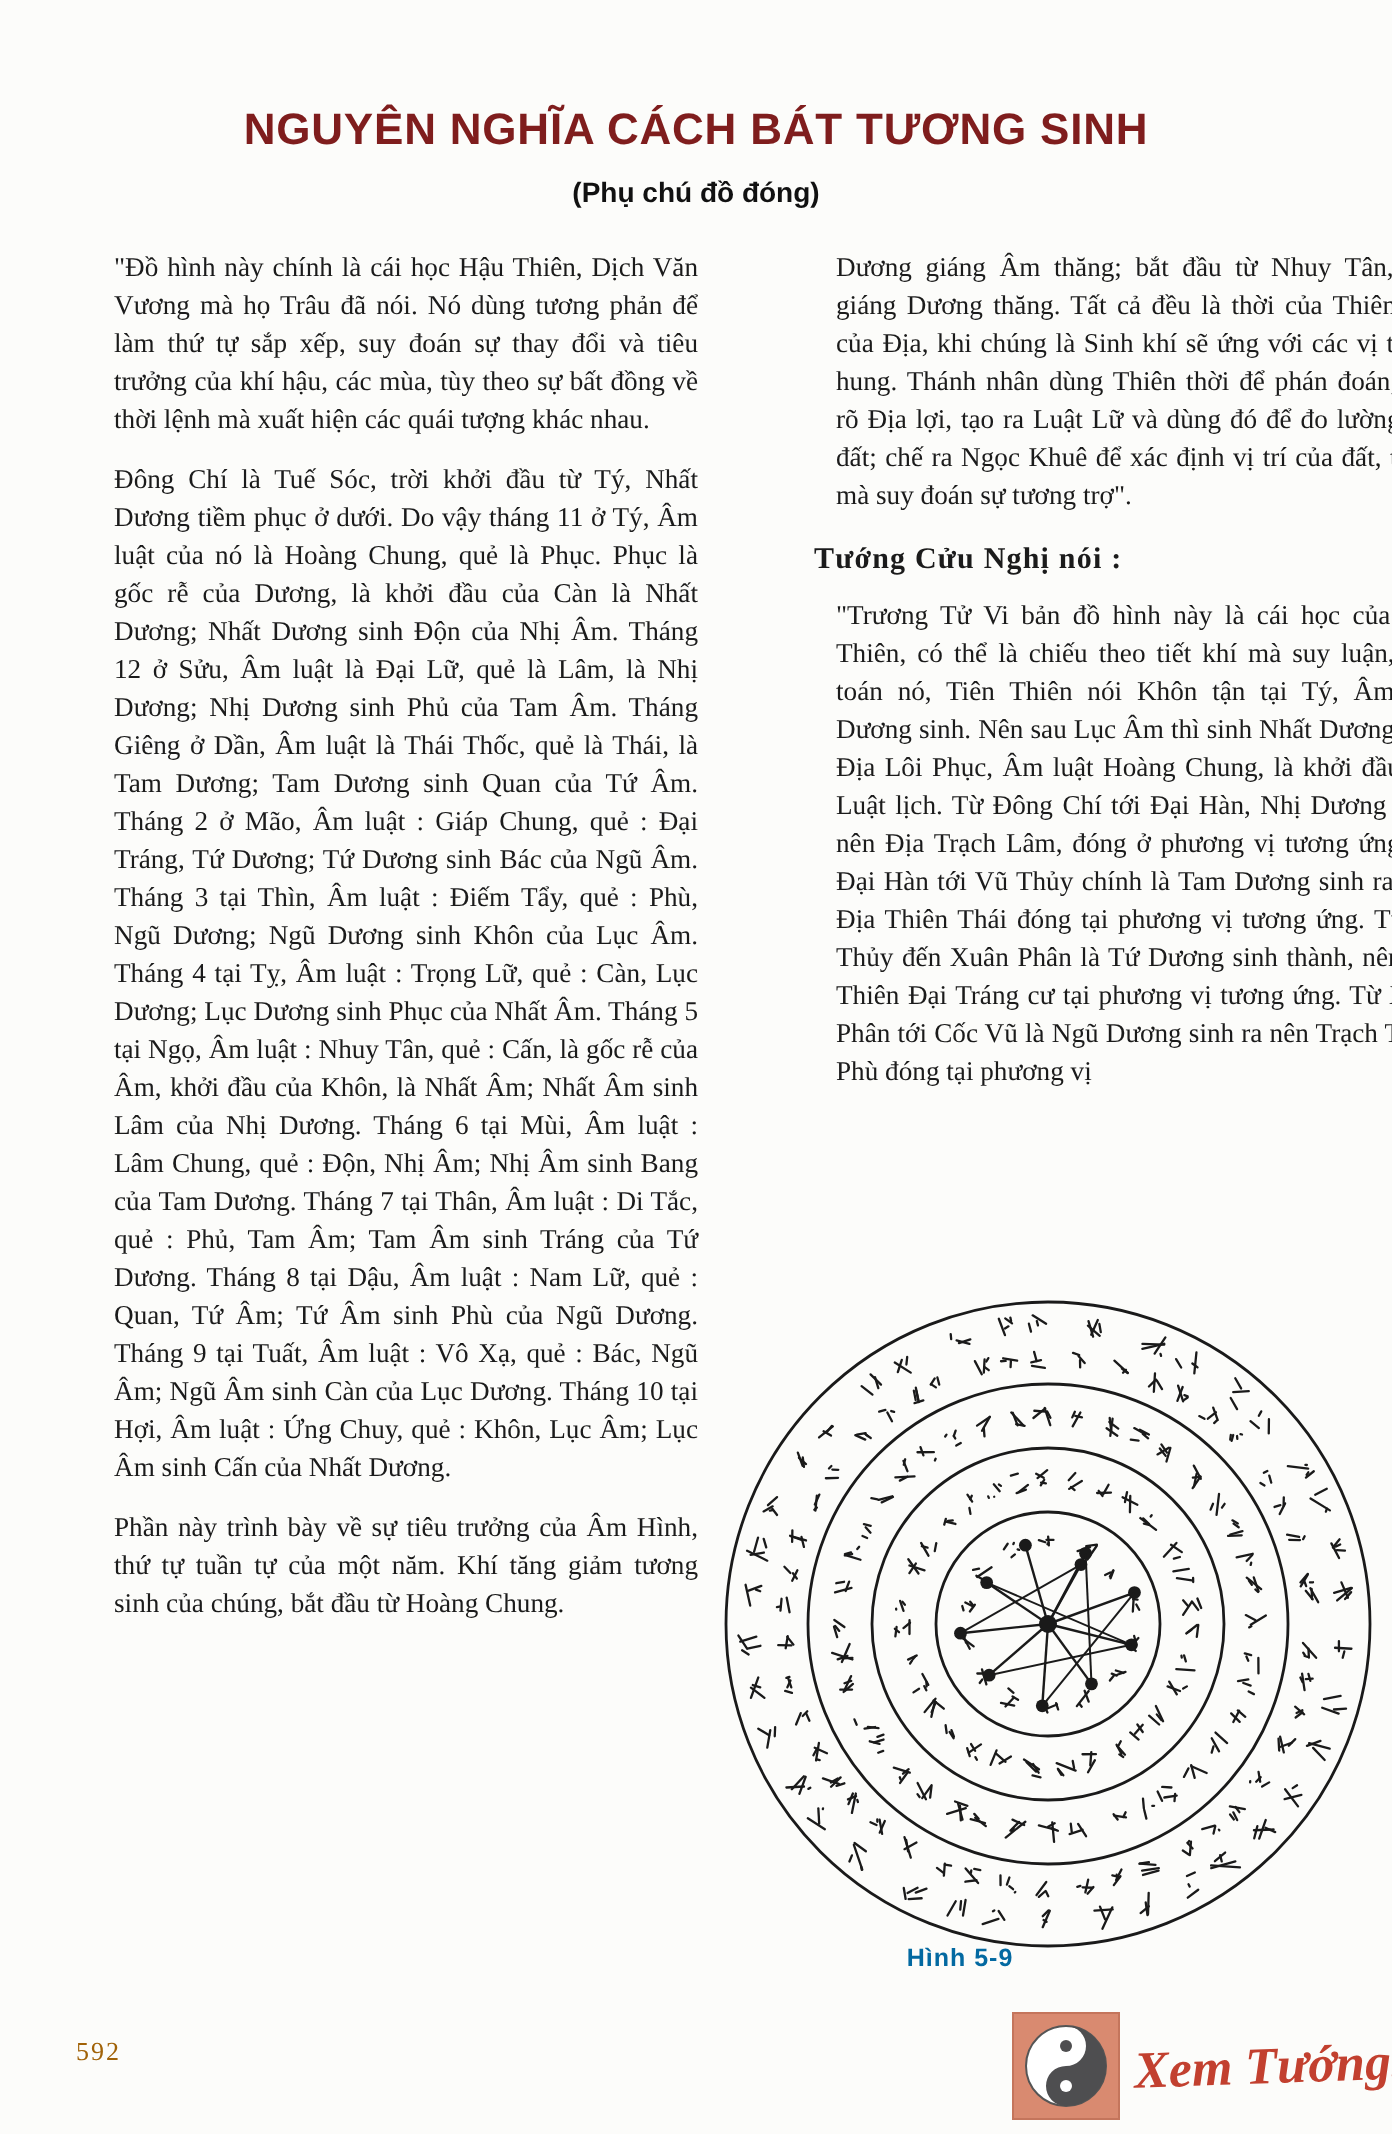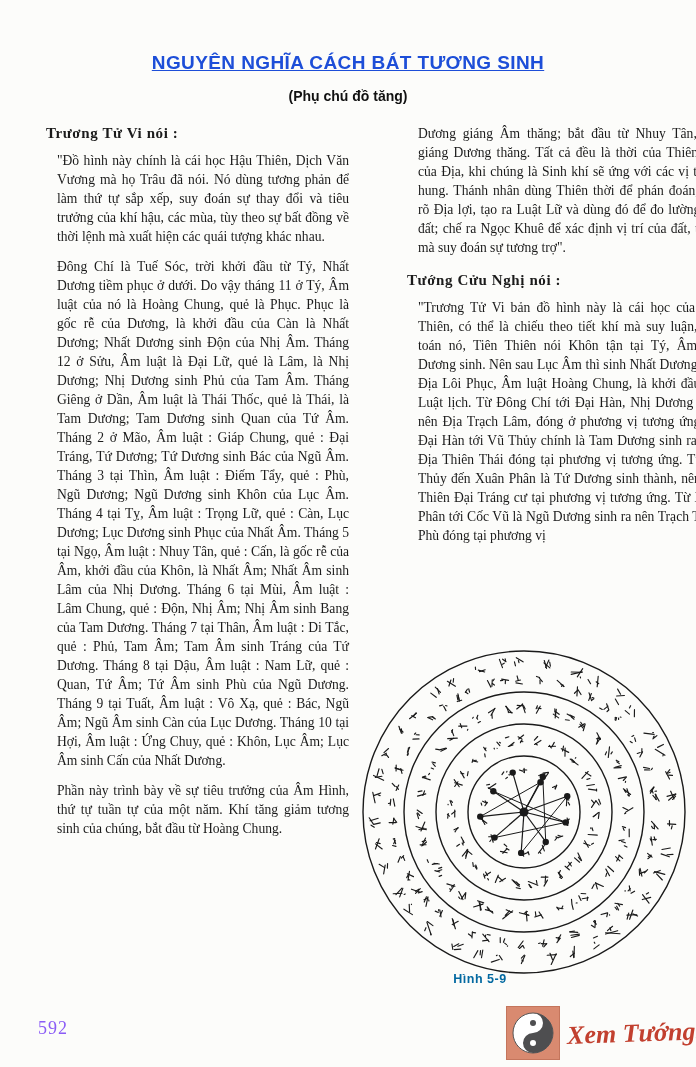--- a/index.html
+++ b/index.html
@@ -4,21 +4,21 @@
 <style>
   html,body{margin:0;padding:0;}
   body{
     width:696px;height:1067px;position:relative;overflow:hidden;
     background:#fcfcfa;color:#1b1b1b;
     font-family:"Liberation Serif", serif;
   }
   .page-title{
     position:absolute;top:52px;left:0;width:100%;text-align:center;
     font-family:"Liberation Sans", sans-serif;font-weight:700;
-    font-size:19px;letter-spacing:.4px;color:#1d4ed8;text-decoration:underline;
+    font-size:22px;letter-spacing:.4px;color:#7f1d1d;
   }
   .page-subtitle{
     position:absolute;top:88px;left:0;width:100%;text-align:center;
     font-family:"Liberation Sans", sans-serif;font-weight:700;
     font-size:14px;color:#111;
   }
   .col{position:absolute;top:124px;font-size:13.6px;line-height:19px;text-align:justify;}
   .col-left{left:46px;width:303px;}
   .col-right{left:368px;width:317px;margin-left:39px;}
   .speaker{
@@ -27,42 +27,41 @@
   }
   .speaker.second{margin-top:14px;}
   .quote-para{margin:0 0 11px 0;padding-left:11px;}
   .diagram-wrap{position:absolute;left:352px;top:640px;width:344px;height:344px;}
   .figure-caption{
     position:absolute;left:400px;top:972px;width:160px;text-align:center;
     font-family:"Liberation Sans", sans-serif;font-weight:700;font-size:12.5px;
     letter-spacing:.5px;color:#0369a1;
   }
   .page-number{
-    position:absolute;left:38px;top:1018px;font-size:18px;color:#8b5cf6;
+    position:absolute;left:38px;top:1018px;font-size:13px;color:#a16207;
     letter-spacing:1px;
   }
   .watermark{position:absolute;left:506px;top:1006px;display:flex;align-items:center;}
   .wm-logo{
     width:52px;height:52px;background:#d98a70;border:1px solid #c4755c;
     display:flex;align-items:center;justify-content:center;flex:0 0 auto;
   }
   .wm-text{
     margin-left:7px;font-style:italic;font-weight:700;font-size:26px;
     color:#c2402f;transform:rotate(-2deg);white-space:nowrap;
     font-family:"Liberation Serif", serif;
   }
 </style>
 </head>
 <body>
 
 <div class="page-title">NGUYÊN NGHĨA CÁCH BÁT TƯƠNG SINH</div>
-<div class="page-subtitle">(Phụ chú đồ tăng)</div>
+<div class="page-subtitle">(Phụ chú đồ đóng)</div>
 
 <div class="col col-left">
-  <div class="speaker">Trương Tử Vi nói :</div>
   <p class="quote-para">"Đồ hình này chính là cái học Hậu Thiên, Dịch Văn Vương mà họ Trâu đã nói. Nó dùng tương phản để làm thứ tự sắp xếp, suy đoán sự thay đổi và tiêu trưởng của khí hậu, các mùa, tùy theo sự bất đồng về thời lệnh mà xuất hiện các quái tượng khác nhau.</p>
   <p class="quote-para">Đông Chí là Tuế Sóc, trời khởi đầu từ Tý, Nhất Dương tiềm phục ở dưới. Do vậy tháng 11 ở Tý, Âm luật của nó là Hoàng Chung, quẻ là Phục. Phục là gốc rễ của Dương, là khởi đầu của Càn là Nhất Dương; Nhất Dương sinh Độn của Nhị Âm. Tháng 12 ở Sửu, Âm luật là Đại Lữ, quẻ là Lâm, là Nhị Dương; Nhị Dương sinh Phủ của Tam Âm. Tháng Giêng ở Dần, Âm luật là Thái Thốc, quẻ là Thái, là Tam Dương; Tam Dương sinh Quan của Tứ Âm. Tháng 2 ở Mão, Âm luật : Giáp Chung, quẻ : Đại Tráng, Tứ Dương; Tứ Dương sinh Bác của Ngũ Âm. Tháng 3 tại Thìn, Âm luật : Điếm Tẩy, quẻ : Phù, Ngũ Dương; Ngũ Dương sinh Khôn của Lục Âm. Tháng 4 tại Tỵ, Âm luật : Trọng Lữ, quẻ : Càn, Lục Dương; Lục Dương sinh Phục của Nhất Âm. Tháng 5 tại Ngọ, Âm luật : Nhuy Tân, quẻ : Cấn, là gốc rễ của Âm, khởi đầu của Khôn, là Nhất Âm; Nhất Âm sinh Lâm của Nhị Dương. Tháng 6 tại Mùi, Âm luật : Lâm Chung, quẻ : Độn, Nhị Âm; Nhị Âm sinh Bang của Tam Dương. Tháng 7 tại Thân, Âm luật : Di Tắc, quẻ : Phủ, Tam Âm; Tam Âm sinh Tráng của Tứ Dương. Tháng 8 tại Dậu, Âm luật : Nam Lữ, quẻ : Quan, Tứ Âm; Tứ Âm sinh Phù của Ngũ Dương. Tháng 9 tại Tuất, Âm luật : Vô Xạ, quẻ : Bác, Ngũ Âm; Ngũ Âm sinh Càn của Lục Dương. Tháng 10 tại Hợi, Âm luật : Ứng Chuy, quẻ : Khôn, Lục Âm; Lục Âm sinh Cấn của Nhất Dương.</p>
   <p class="quote-para">Phần này trình bày về sự tiêu trưởng của Âm Hình, thứ tự tuần tự của một năm. Khí tăng giảm tương sinh của chúng, bắt đầu từ Hoàng Chung.</p>
 </div>
 
 <div class="col col-right">
   <p class="quote-para">Dương giáng Âm thăng; bắt đầu từ Nhuy Tân, Âm giáng Dương thăng. Tất cả đều là thời của Thiên, khí của Địa, khi chúng là Sinh khí sẽ ứng với các vị trí thì hung. Thánh nhân dùng Thiên thời để phán đoán, làm rõ Địa lợi, tạo ra Luật Lữ và dùng đó để đo lường trời đất; chế ra Ngọc Khuê để xác định vị trí của đất, từ đó mà suy đoán sự tương trợ".</p>
   <div class="speaker second">Tướng Cửu Nghị nói :</div>
   <p class="quote-para">"Trương Tử Vi bản đồ hình này là cái học của Hậu Thiên, có thể là chiếu theo tiết khí mà suy luận, tính toán nó, Tiên Thiên nói Khôn tận tại Tý, Âm cực Dương sinh. Nên sau Lục Âm thì sinh Nhất Dương, quẻ Địa Lôi Phục, Âm luật Hoàng Chung, là khởi đầu của Luật lịch. Từ Đông Chí tới Đại Hàn, Nhị Dương sinh, nên Địa Trạch Lâm, đóng ở phương vị tương ứng. Từ Đại Hàn tới Vũ Thủy chính là Tam Dương sinh ra, nên Địa Thiên Thái đóng tại phương vị tương ứng. Từ Vũ Thủy đến Xuân Phân là Tứ Dương sinh thành, nên Lôi Thiên Đại Tráng cư tại phương vị tương ứng. Từ Xuân Phân tới Cốc Vũ là Ngũ Dương sinh ra nên Trạch Thiên Phù đóng tại phương vị</p>
 </div>

